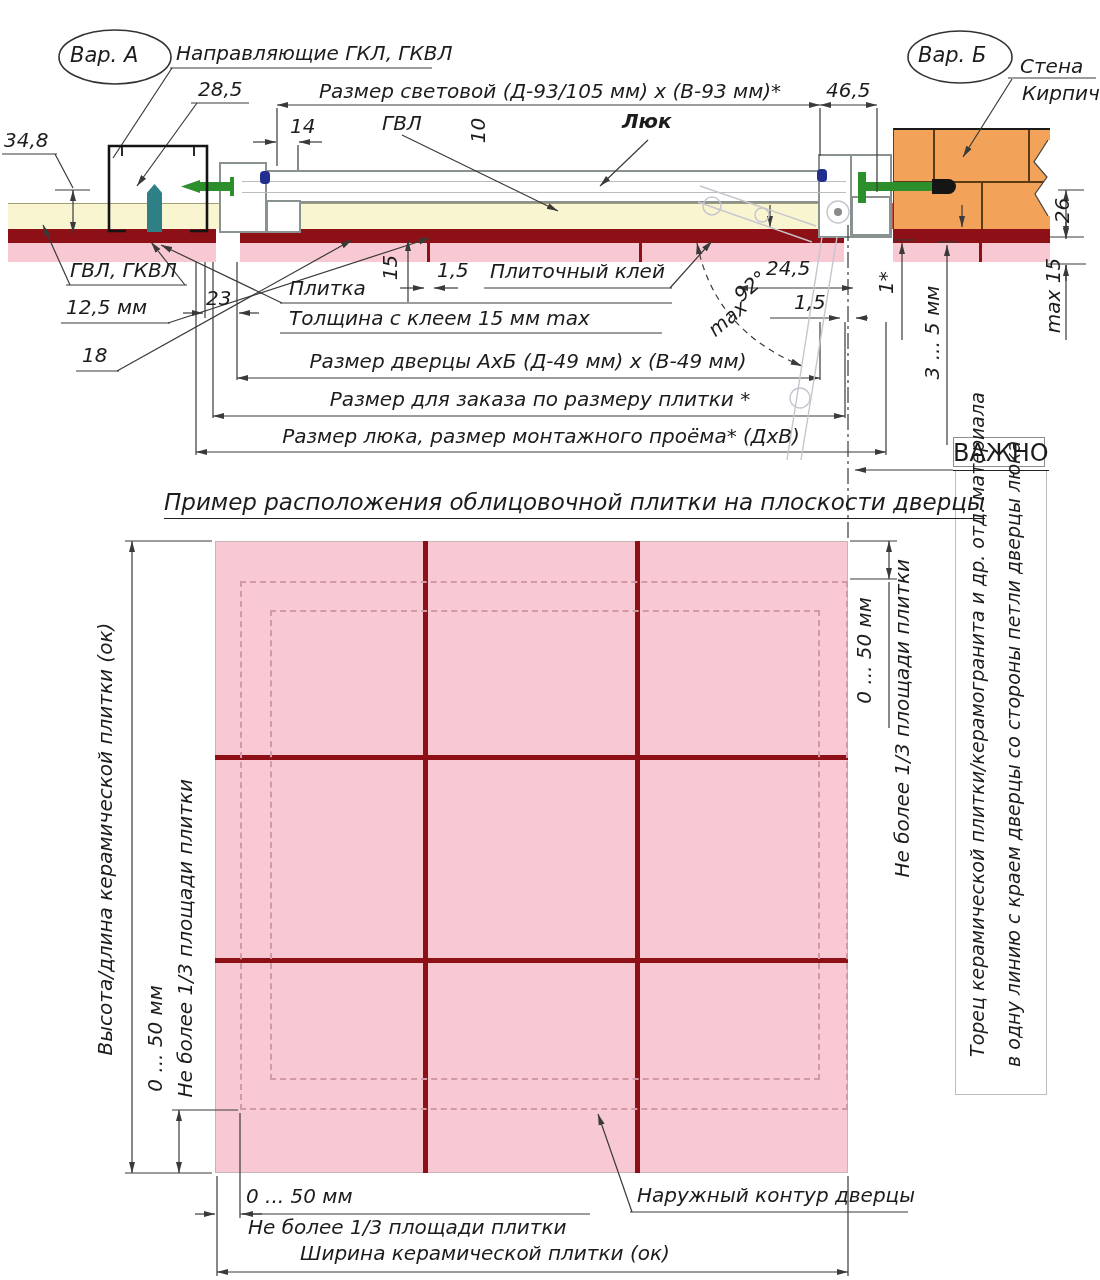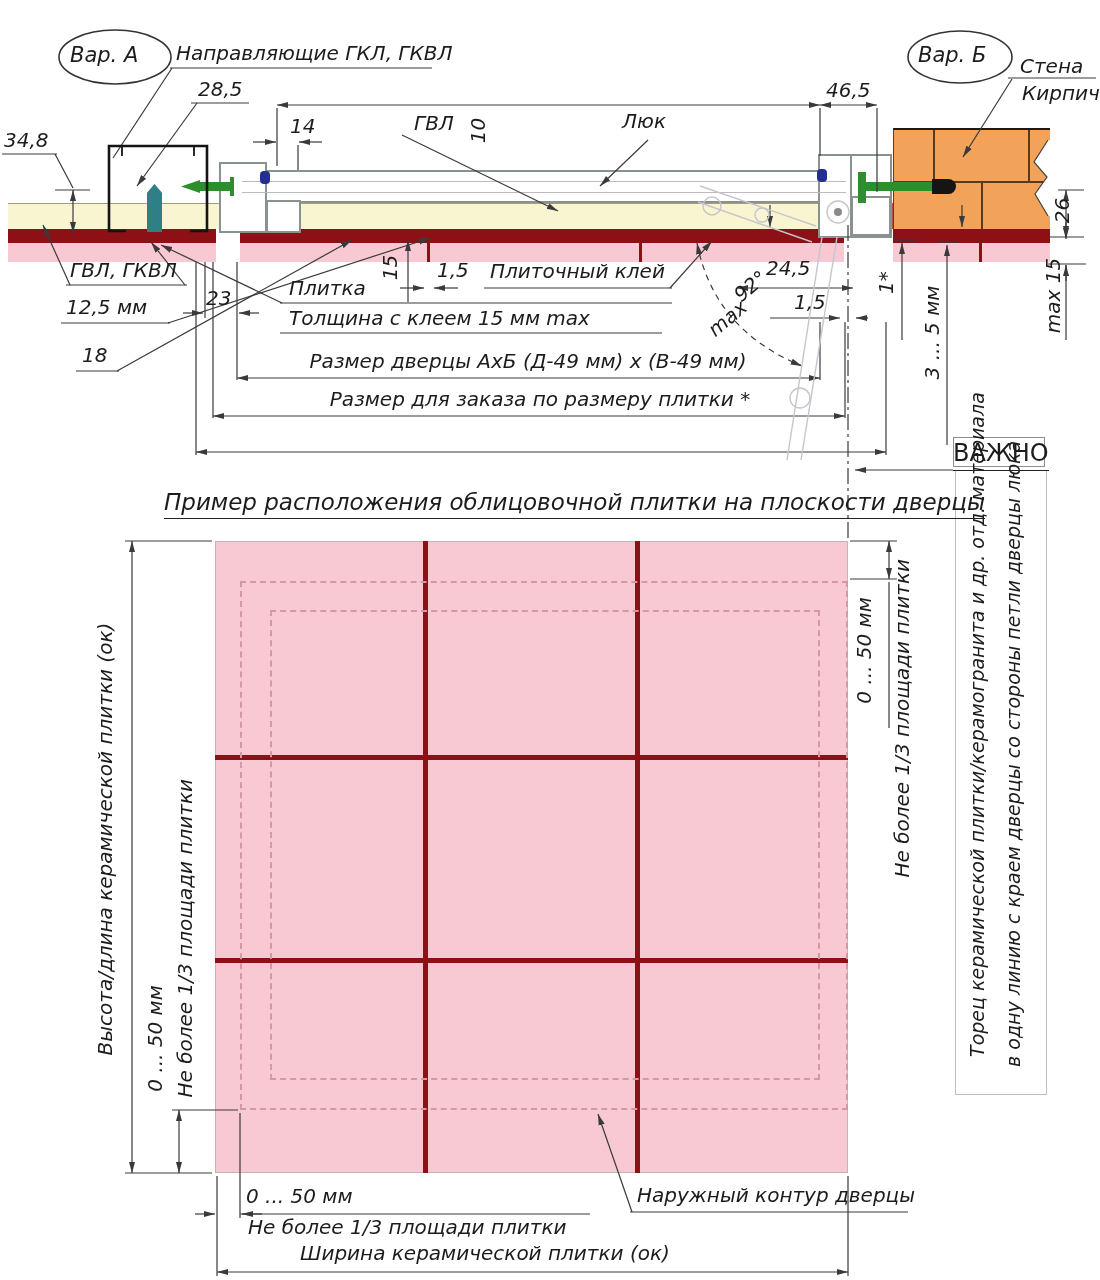--- a/index.html
+++ b/index.html
@@ -197,28 +197,29 @@
     <polyline points="1048,140 1034,162 1047,177 1035,194 1048,216" stroke="#444" stroke-width="1.2" fill="none"></polyline>
 
     <ellipse cx="115" cy="57" rx="56" ry="27" stroke="#333" stroke-width="1.6" fill="none"></ellipse>
     <ellipse cx="960" cy="57" rx="52" ry="26" stroke="#333" stroke-width="1.6" fill="none"></ellipse>
   </svg>
 
   <div class="lbl txt" style="left:70px;top:44px;font-size:21px;">Вар. А</div>
   <div class="lbl txt" style="left:918px;top:44px;font-size:21px;">Вар. Б</div>
   <div class="lbl txt" style="left:176px;top:42px;">Направляющие ГКЛ, ГКВЛ</div>
   <div class="dim txt" style="left:198px;top:79px;">28,5</div>
+  <div class="lbl txt" style="left:283px;top:80px;width:534px;text-align:center;">Размер световой (Д-93/105 мм) х (В-93 мм)*</div>
   <div class="dim txt" style="left:826px;top:80px;">46,5</div>
   <div class="lbl txt" style="left:1020px;top:55px;">Стена</div>
   <div class="lbl txt" style="left:1022px;top:82px;">Кирпич</div>
   <div class="dim txt" style="left:4px;top:130px;">34,8</div>
   <div class="dim txt" style="left:290px;top:116px;">14</div>
-  <div class="lbl txt" style="left:382px;top:112px;margin-left:32px;">ГВЛ</div>
+  <div class="lbl txt" style="left:382px;top:112px;">ГВЛ</div>
   <div class="vtext txt" style="left:461px;top:120px;width:34px;">10</div>
-  <div class="lbl txt" style="left:622px;top:110px;">Люк</div>
+  <div class="lbl txt" style="left:622px;top:110px;font-weight:bold;">Люк</div>
   <div class="dim txt" style="left:1042px;top:200px;width:40px;text-align:center;transform:rotate(-90deg);">26</div>
 
   <div class="lbl txt" style="left:70px;top:259px;">ГВЛ, ГКВЛ</div>
   <div class="dim txt" style="left:66px;top:297px;">12,5 мм</div>
   <div class="dim txt" style="left:82px;top:345px;">18</div>
   <div class="dim txt" style="left:206px;top:288px;">23</div>
   <div class="lbl txt" style="left:289px;top:277px;">Плитка</div>
   <div class="vtext txt" style="left:373px;top:257px;width:34px;">15</div>
   <div class="dim txt" style="left:437px;top:260px;">1,5</div>
   <div class="lbl txt" style="left:490px;top:260px;">Плиточный клей</div>
@@ -226,20 +227,21 @@
   <div class="dim txt" style="left:766px;top:258px;">24,5</div>
   <div class="dim txt r40" style="left:733px;top:276px;">92°</div>
   <div class="dim txt r40" style="left:706px;top:308px;">max</div>
   <div class="dim txt" style="left:794px;top:292px;">1,5</div>
   <div class="vtext txt" style="left:869px;top:272px;width:34px;">1*</div>
   <div class="vtext txt" style="left:872px;top:322px;width:120px;">3 ... 5 мм</div>
   <div class="vtext txt" style="left:1008px;top:285px;width:90px;">max 15</div>
 
   <div class="lbl txt" style="left:278px;top:350px;width:500px;text-align:center;">Размер дверцы АхБ (Д-49 мм) х (В-49 мм)</div>
   <div class="lbl txt" style="left:290px;top:388px;width:500px;text-align:center;">Размер для заказа по размеру плитки *</div>
+  <div class="lbl txt" style="left:266px;top:425px;width:550px;text-align:center;">Размер люка, размер монтажного проёма* (ДхВ)</div>
 
   <div class="lbl txt" style="left:953px;top:440px;width:92px;text-align:center;font-style:normal;font-size:24px;">
     <span class="title-underline" style="border-bottom-width:1px;">ВАЖНО</span>
   </div>
   <div class="vtext txt" style="left:698px;top:767px;width:560px;font-size:19px;">Торец керамической плитки/керамогранита и др. отд. материала</div>
   <div class="vtext txt" style="left:754px;top:797px;width:520px;font-size:19px;">в одну линию с краем дверцы со стороны петли дверцы люка</div>
 
   <div class="lbl txt" style="left:164px;top:490px;width:752px;text-align:center;font-size:23px;">
     <span class="title-underline">Пример расположения облицовочной плитки на плоскости дверцы</span>
   </div>

